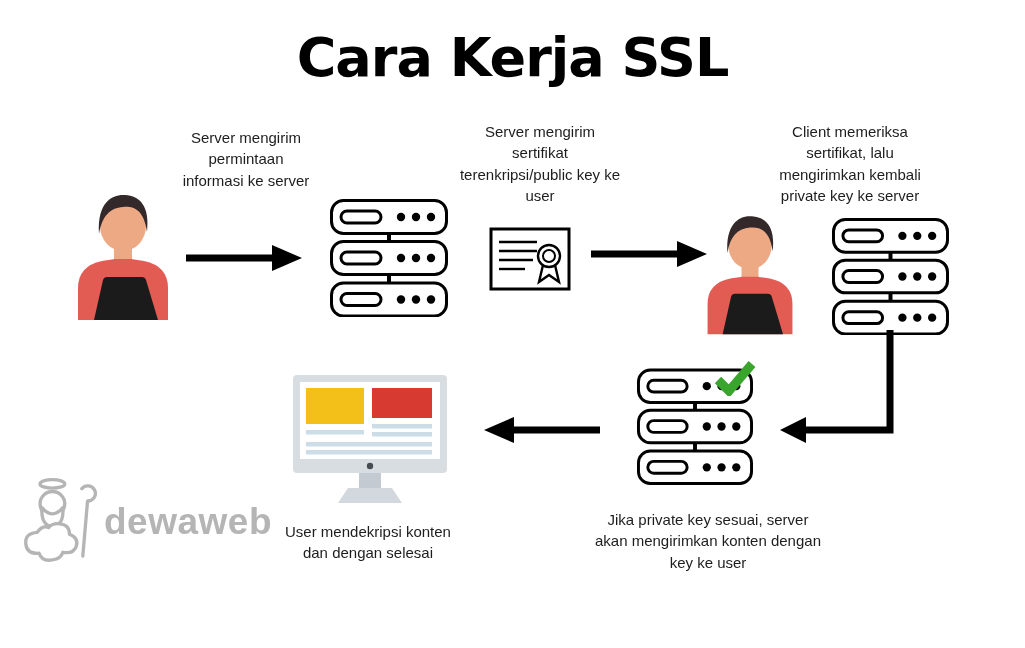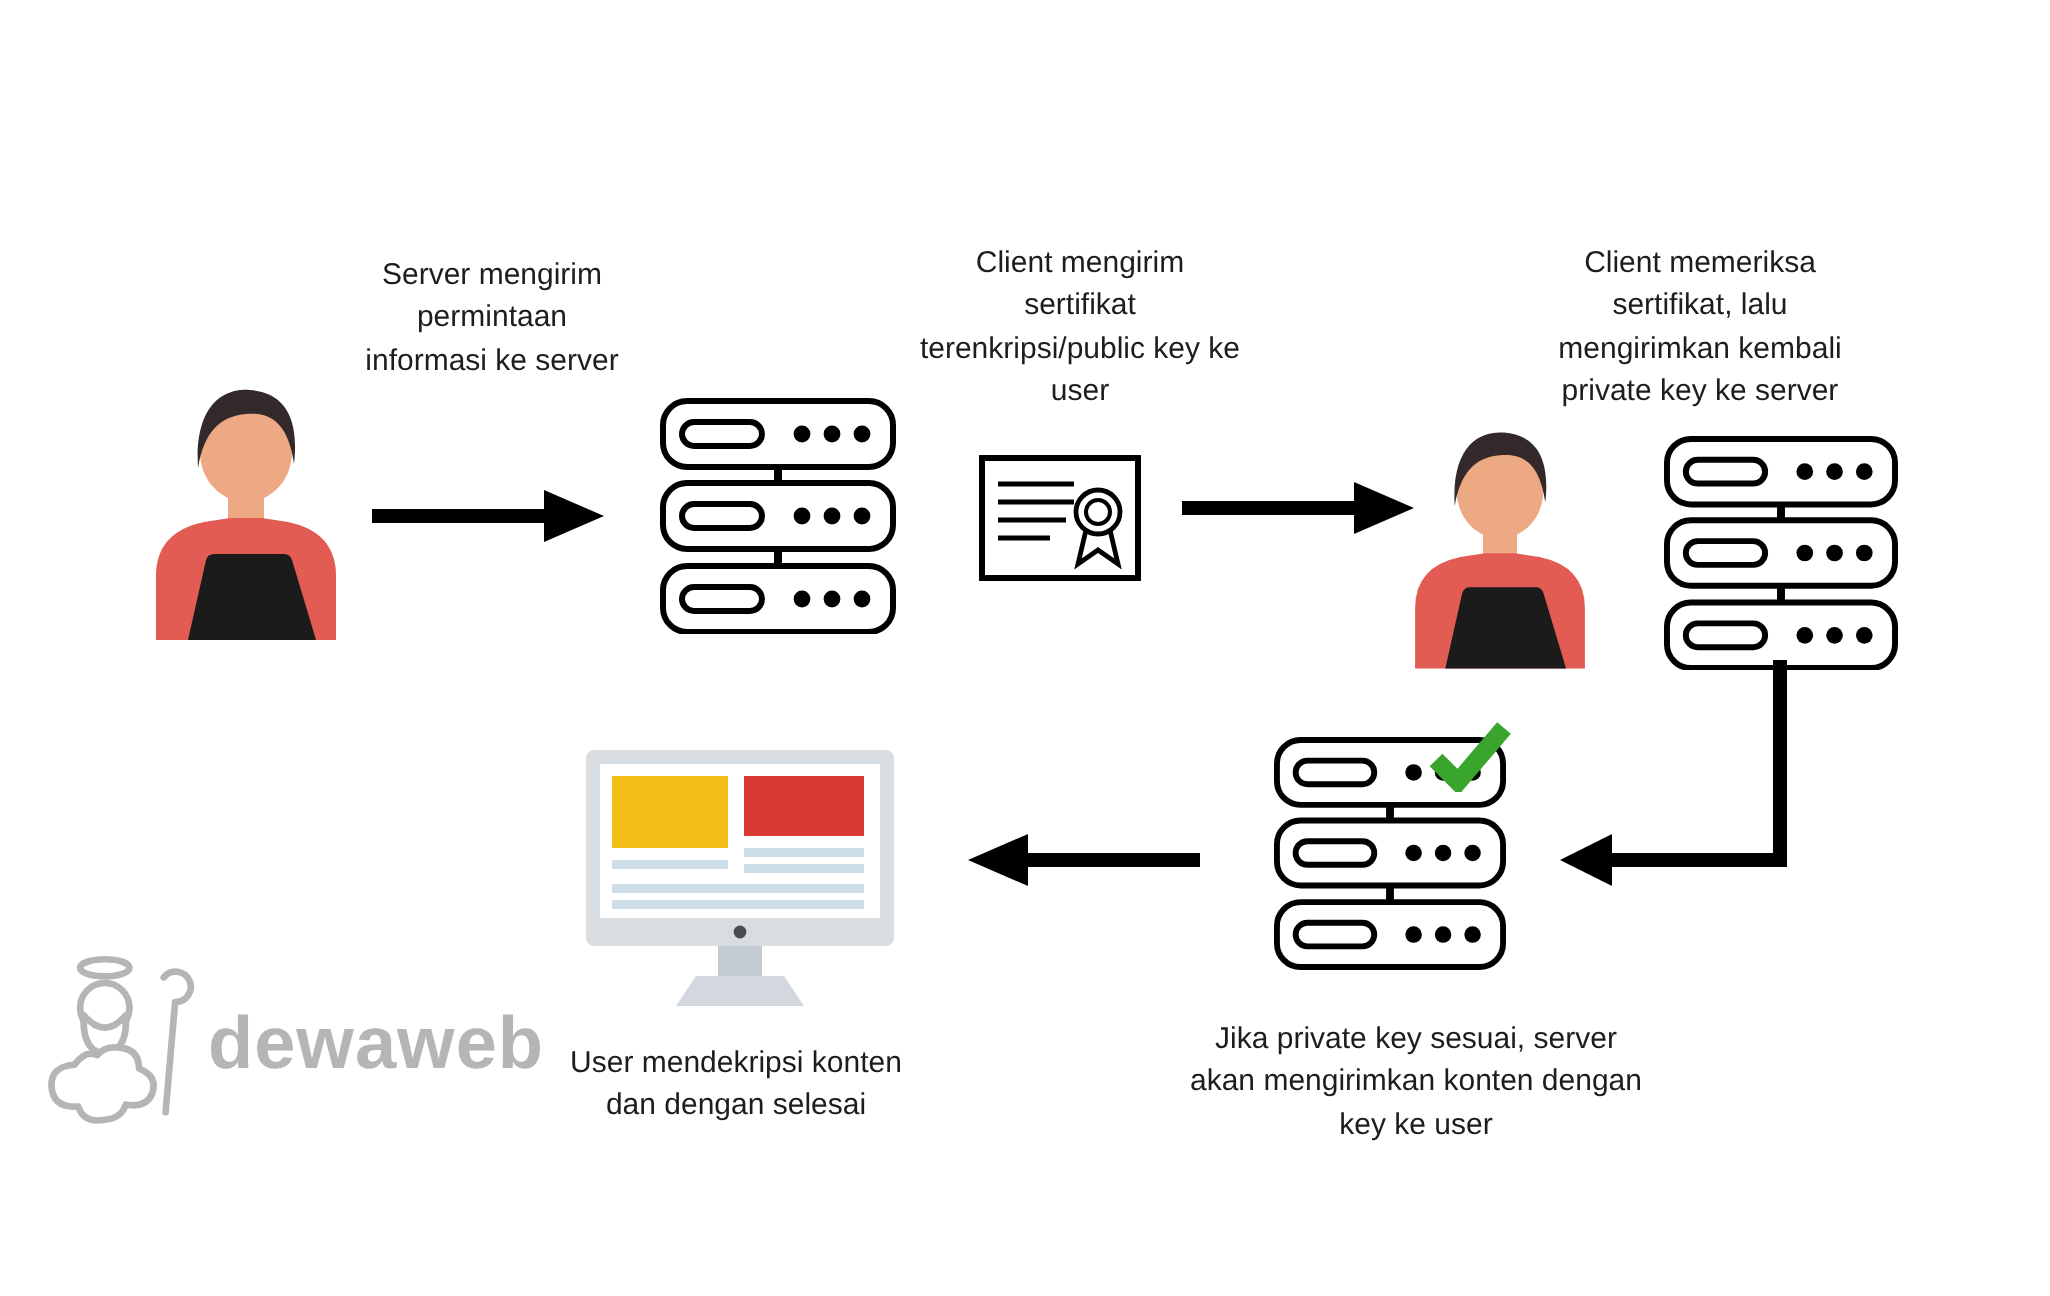--- a/index.html
+++ b/index.html
@@ -61,23 +61,24 @@
     font-weight: bold;
     letter-spacing: 0.5px;
     color: var(--logo-gray, #b5b5b5);
   }
 </style>
 </head>
 <body>
 
 <div class="canvas">
 
+  <h1 class="title">Cara Kerja SSL</h1>
 
   <div class="label l1">Server mengirim permintaan informasi ke server</div>
-  <div class="label l2">Client mengirim sertifikat terenkripsi/public key ke user</div>
+  <div class="label l2">Server mengirim sertifikat terenkripsi/public key ke user</div>
   <div class="label l3">Client memeriksa sertifikat, lalu mengirimkan kembali private key ke server</div>
   <div class="label l4">Jika private key sesuai, server akan mengirimkan konten dengan key ke user</div>
   <div class="label l5">User mendekripsi konten dan dengan selesai</div>
 
   <div class="icon p1">
     <svg viewBox="0 0 106 134">
       <rect x="44" y="56" width="18" height="24" style="fill:var(--skin,#eda983)"></rect>
       <ellipse cx="53" cy="40" rx="23" ry="25" style="fill:var(--skin,#eda983)"></ellipse>
       <path d="M29 48 C27 14 44 8 55 9 C70 10 80 20 77 46 C74 24 64 20 53 21 C40 22 32 30 29 48 Z" style="fill:var(--hair,#33292b)"></path>
       <path d="M8 134 V102 Q8 80 32 75 L45 73 H61 L74 75 Q98 80 98 102 V134 Z" style="fill:var(--shirt,#e25c54)"></path>

